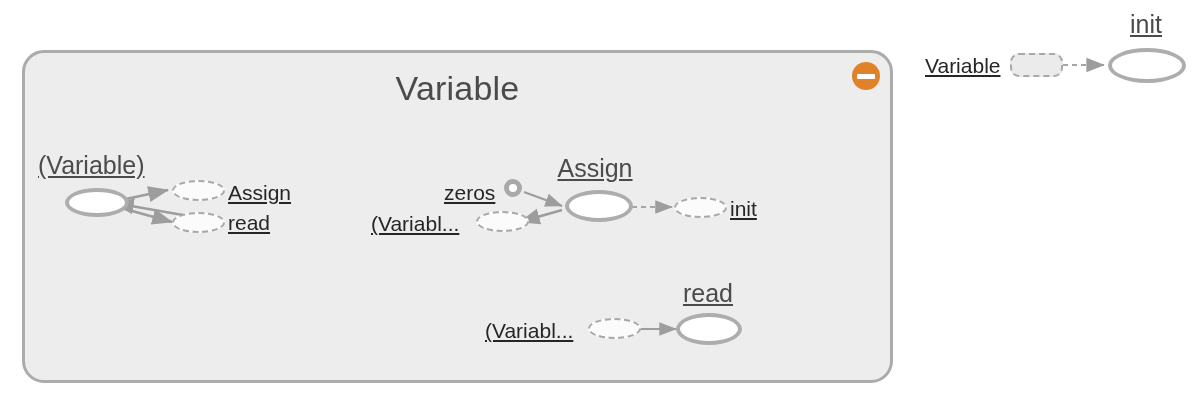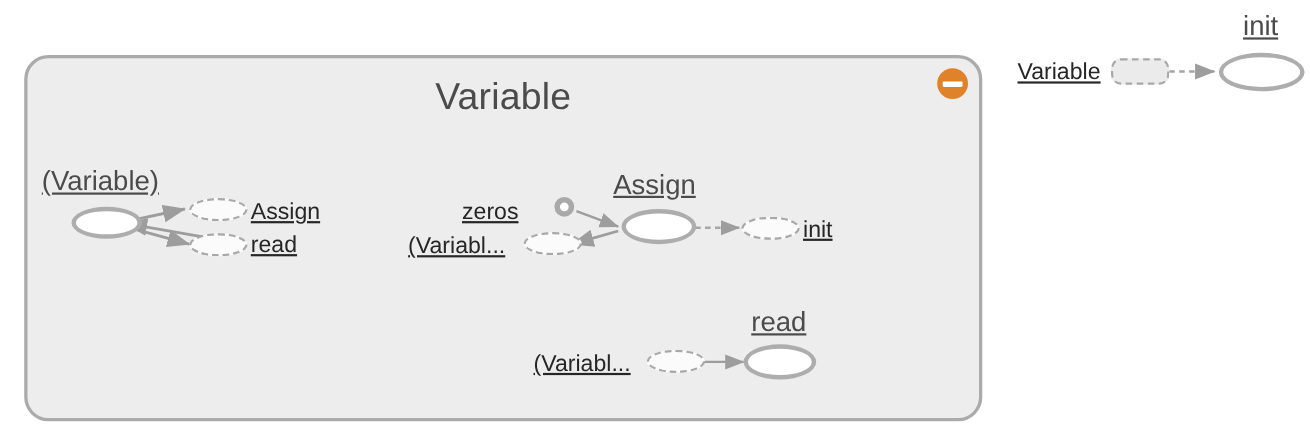--- a/index.html
+++ b/index.html
@@ -140,21 +140,21 @@
   <div class="lbl big" style="left:38px; top:155px;">(Variable)</div>
 
   <div class="node op-ellipse" style="left:65px; top:188px; width:64px; height:29px;"></div>
 
   <div class="node ref-ellipse" style="left:172px; top:180px; width:53px; height:21px;"></div>
   <div class="lbl" style="left:228px; top:182px;">Assign</div>
 
   <div class="node ref-ellipse" style="left:172px; top:212px; width:53px; height:21px;"></div>
   <div class="lbl" style="left:228px; top:212px;">read</div>
 
-  <div class="lbl" style="left:420px; top:182px;">zeros</div>
+  <div class="lbl" style="left:444px; top:182px;">zeros</div>
   <div class="node dot-node" style="left:504px; top:179px; width:18px; height:18px;"></div>
 
   <div class="lbl" style="left:371px; top:213px;">(Variabl...</div>
   <div class="node ref-ellipse" style="left:476px; top:211px; width:53px; height:21px;"></div>
 
   <div class="lbl big" style="left:556px; top:158px; width:78px; text-align:center;">Assign</div>
   <div class="node op-ellipse" style="left:565px; top:190px; width:68px; height:32px;"></div>
 
   <div class="node ref-ellipse" style="left:674px; top:197px; width:53px; height:21px;"></div>
   <div class="lbl" style="left:730px; top:198px;">init</div>

